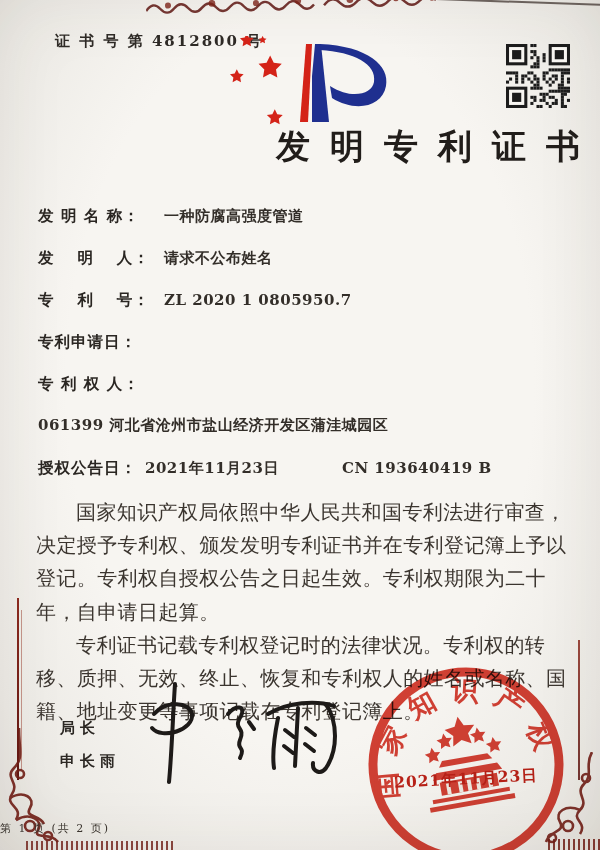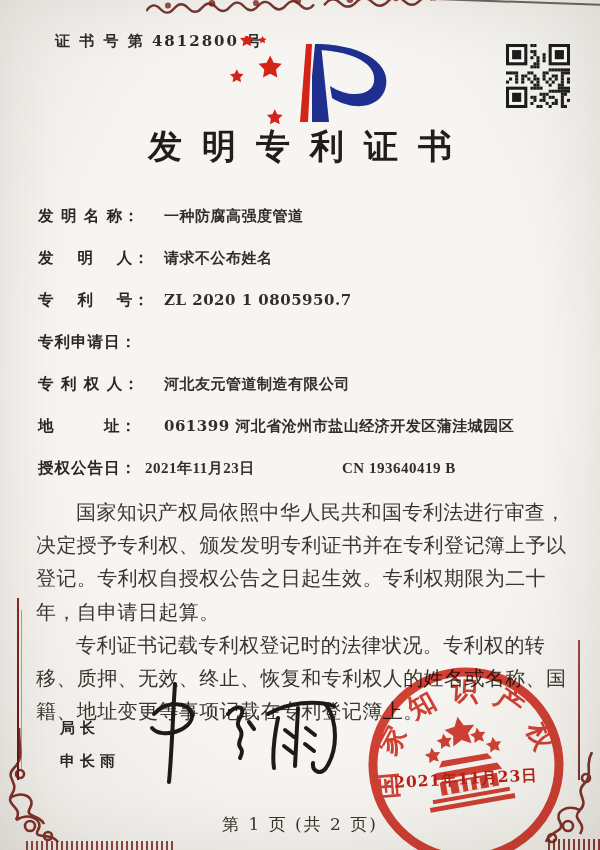--- a/index.html
+++ b/index.html
@@ -28,46 +28,46 @@
   .fringe-left { left:26px; bottom:0; width:150px; height:9px;
     background:repeating-linear-gradient(90deg,#6e1d15 0 2px, rgba(0,0,0,0) 2px 5px); opacity:.8; }
   .fringe-right { left:548px; bottom:0; width:52px; height:11px;
     background:repeating-linear-gradient(90deg,#6e1d15 0 2px, rgba(0,0,0,0) 2px 5px); opacity:.85; }
 
   
   .cert-no { position:absolute; left:38px; top:32px; font-size:15px;
     letter-spacing:2px; color:#2e2a26; font-weight:600;margin-left:17px; }
   .logo { position:absolute; left:228px; top:36px; }
   .qr { position:absolute; left:506px; top:44px; }
-  .title { position:absolute; left:0; top:124px; width:100%; text-align:center;
+  .title { position:absolute; left:0; top:124px; width:100%; text-align:right;
     font-size:34px; font-weight:700; letter-spacing:20px; text-indent:20px;
     color:#211d1a; }
 
   
   .fields { position:absolute; left:38px; top:206px; width:540px; }
   .frow { display:flex; align-items:baseline; height:42px; }
   .flabel { width:126px; flex:0 0 126px; font-size:15.5px; font-weight:700;
     color:#2a2622; letter-spacing:1px; white-space:pre; }
   .fvalue { font-size:15px; font-weight:600; color:#332e29; letter-spacing:.5px; }
-  .frow.double .pair { display:flex; align-items:baseline;font-family:Liberation Serif, serif; }
+  .frow.double .pair { display:flex; align-items:baseline; }
   .frow.double .pair.first { width:304px; flex:0 0 304px; }
   .frow.double .flabel { width:auto; flex:0 0 auto; margin-right:8px; }
 
   
   .bodytext { position:absolute; left:36px; top:496px; width:537px;
     font-size:20px; line-height:1.66; color:#3b352f; letter-spacing:.4px; }
   .bodytext p { text-indent:2em; margin:0; }
 
   
   .officer { position:absolute; left:60px; top:712px; font-size:15px;
     letter-spacing:5px; color:#2c2824; line-height:2.2; font-weight:600; }
   .signature { position:absolute; left:128px; top:678px; }
   .seal { position:absolute; left:363px; top:662px; mix-blend-mode:multiply; }
-  .footer { position:absolute; left:0; bottom:14px; width:100%; text-align:center;
-    font-size:17px; color:#39332d; letter-spacing:2px; }
+  .footer { position:absolute; left:0; bottom:14px; width:100%; 
+    font-size:11px; color:#39332d; letter-spacing:2px; }
 </style>
 </head>
 <body>
 
 <div class="photo">
 
   <svg class="orn top-band" width="300" height="20" viewBox="0 0 300 20">
     <g stroke="#5d1511" fill="none" stroke-width="2.4" opacity=".85">
       <path d="M0,13 Q7,3 14,11 T28,11 T42,11 T56,11 T70,11 T84,11 T98,11 T112,11 T126,11 T140,11 T154,11 T168,11"></path>
       <path d="M178,12 Q186,2 194,10 T210,10 T226,10 T242,10 T258,10 T274,10 T290,10"></path>
@@ -263,24 +263,22 @@
     </div>
     <div class="frow">
       <span class="flabel">专　 利　 号：</span>
       <span class="fvalue">ZL 2020 1 0805950.7</span>
     </div>
     <div class="frow">
       <span class="flabel">专利申请日：</span>
     </div>
     <div class="frow">
       <span class="flabel">专 利 权 人：</span>
-      <span class="fvalue">河北友元管道制造有限公司</span>
-    </div>
-    <div class="frow">
-      <span class="flabel">地　　　址：</span>
+    </div>
+    <div class="frow">
       <span class="fvalue">061399 河北省沧州市盐山经济开发区蒲洼城园区</span>
     </div>
     <div class="frow double">
       <span class="pair first">
         <span class="flabel">授权公告日：</span>
         <span class="fvalue">2021年11月23日</span>
       </span>
       <span class="pair">
         <span class="fvalue">CN 193640419 B</span>
       </span>

